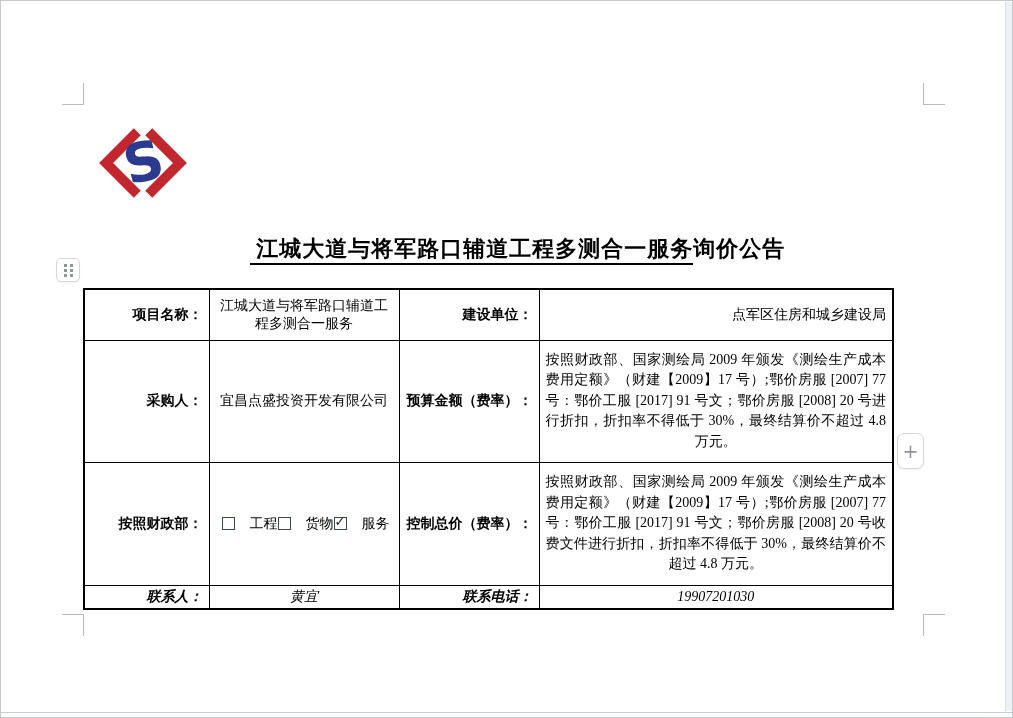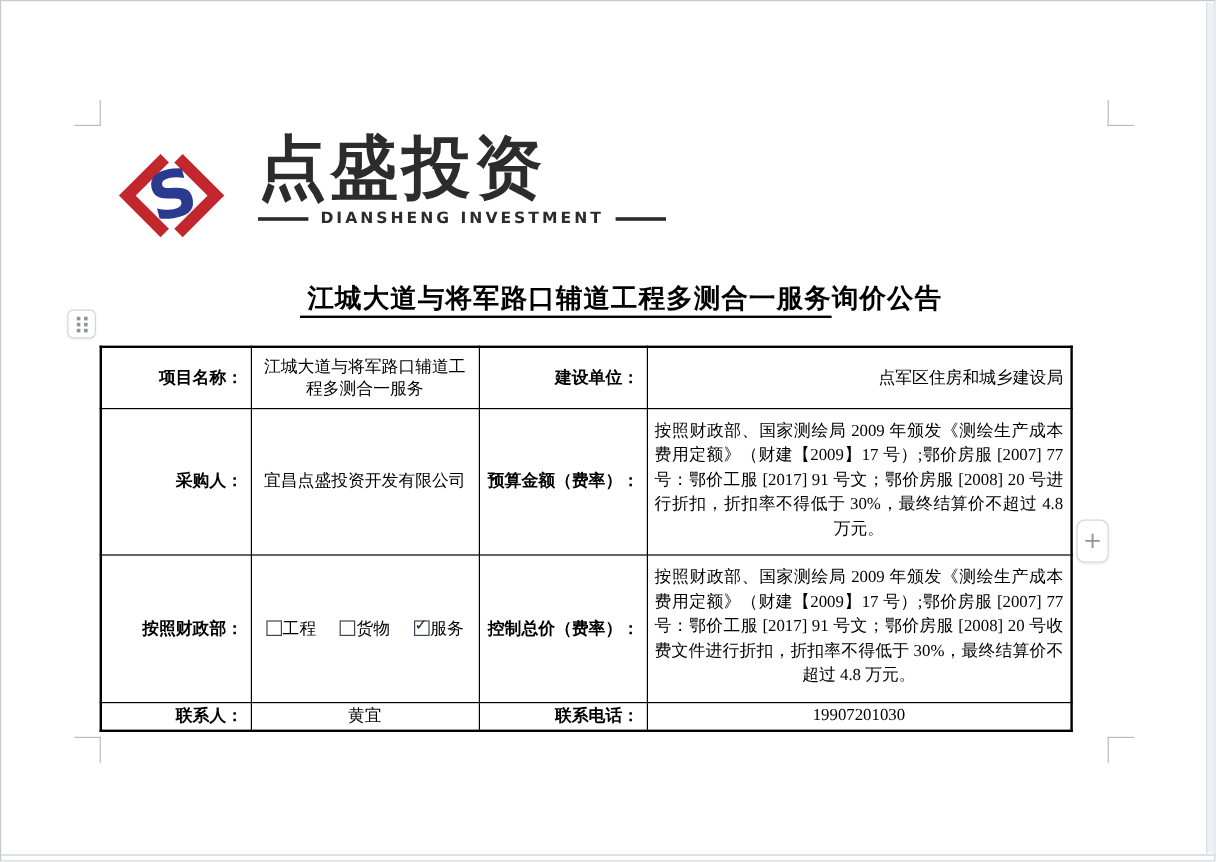--- a/index.html
+++ b/index.html
@@ -46,24 +46,24 @@
 
   
   table.doc{position:absolute;left:82px;top:287px;width:809px;
             border-collapse:collapse;table-layout:fixed;
             border:2px solid #000;font-size:14px;color:#000;}
   table.doc td{border:1px solid #000;padding:2px 6px;vertical-align:middle;box-sizing:border-box;}
   td.lbl{font-weight:bold;text-align:right;}
   td.ctr{text-align:center;}
   td.longtxt{text-align:justify;text-align-last:center;line-height:20.4px;padding:2px 8px;}
   td.indent{text-align:right;padding-left:32px;}
-  tr.r1{height:51px;} tr.r2{height:122px;} tr.r3{height:123px;} tr.r4{height:15px;}
+  tr.r1{height:51px;} tr.r2{height:122px;} tr.r3{height:123px;} tr.r4{height:15px;font-style:italic;}
 
   .cbrow{display:flex;align-items:center;justify-content:space-between;padding:0 6px;}
-  .cbitem{display:flex;align-items:center;gap:1px;white-space:nowrap;justify-content:flex-end;}
+  .cbitem{display:flex;align-items:center;gap:15px;white-space:nowrap;justify-content:flex-end;}
   .cb{display:inline-block;width:13px;height:13px;border:1.5px solid #3a4656;
       box-sizing:border-box;position:relative;background:#fff;cursor:pointer;}
   .cb.checked::after{content:"✓";position:absolute;left:0px;top:-4px;font-size:13px;
       font-weight:bold;color:#222;font-family:"DejaVu Sans",sans-serif;}
 </style>
 </head>
 <body>
 
 <div id="stage">
 
@@ -90,28 +90,20 @@
   </div>
 
   <div class="logo">
     <svg class="logo-mark" viewBox="0 0 120 120">
       <g transform="rotate(45 60 60)" stroke="#c1272d" stroke-width="11" fill="none">
         <path d="M40,31 L89,31 L89,80"></path>
         <path d="M80,89 L31,89 L31,40"></path>
       </g>
       <text x="61" y="80" font-size="60" font-weight="bold" font-family="DejaVu Sans, sans-serif" fill="#2b3a8f" text-anchor="middle" transform="rotate(-14 60 60)">S</text>
     </svg>
-    <div class="logo-text">
-      <div class="logo-cn">点盛投资</div>
-      <div class="logo-en">
-        <span class="dash"></span>
-        <span>DIANSHENG INVESTMENT</span>
-        <span class="dash"></span>
-      </div>
-    </div>
   </div>
 
   <div class="doc-title">
     <span class="u">&nbsp;江城大道与将军路口辅道工程多测合一服务</span><span>询价公告</span>
   </div>
 
   <table class="doc">
     <colgroup>
         <col style="width:125px">
         <col style="width:190px">

